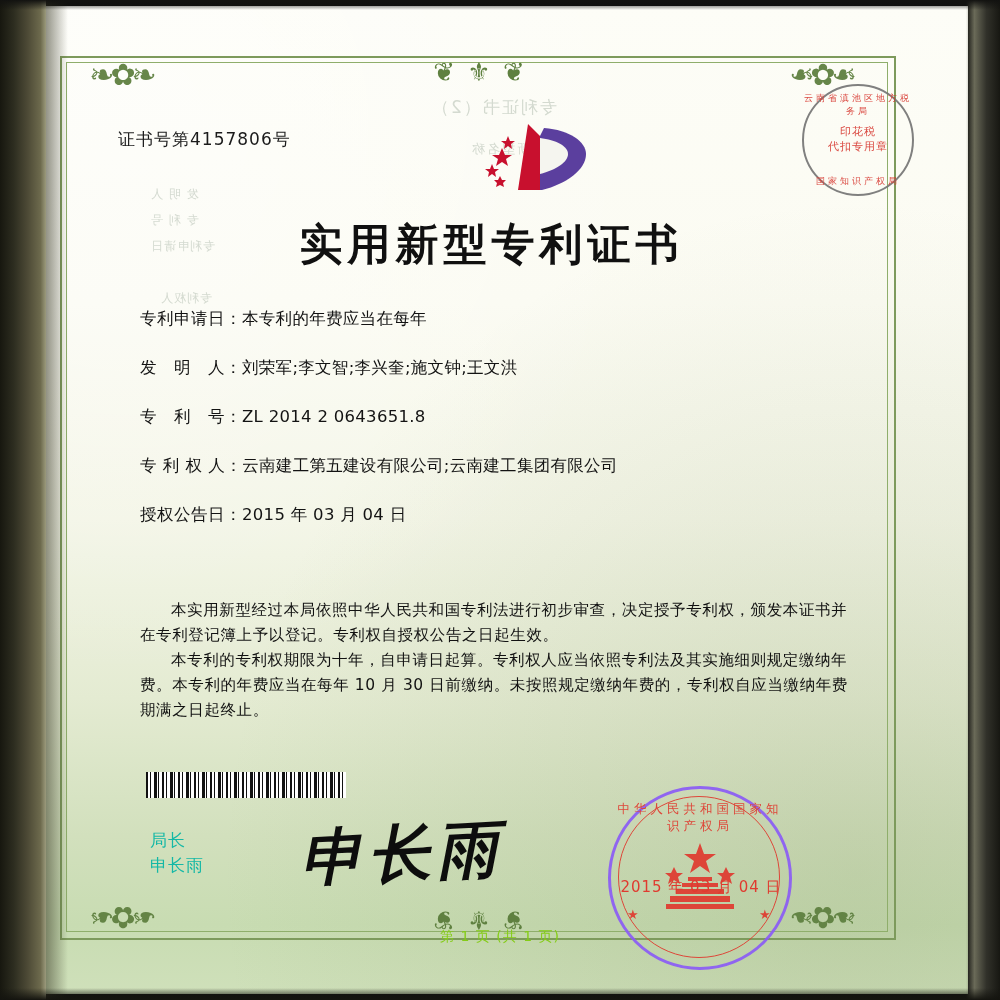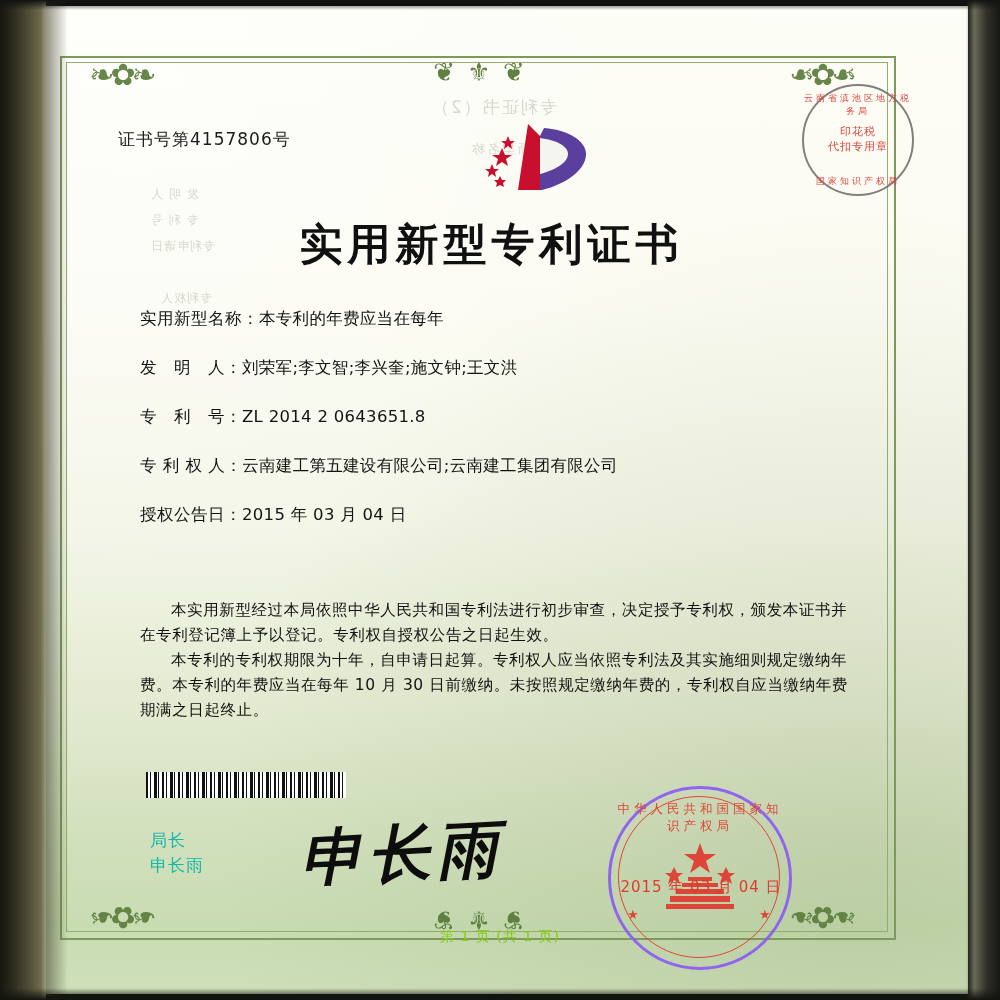--- a/index.html
+++ b/index.html
@@ -373,21 +373,21 @@
       <span>印花税</span><br>
       <span>代扣专用章</span>
     </div>
     <div class="arc2">国家知识产权局</div>
   </div>
 
   <div class="title">实用新型专利证书</div>
 
   <div class="fields">
     <div class="field">
-      <span class="k">实用新型名称：</span><span class="v">本专利的年费应当在每年</span>
+      <span class="k">专利申请日：</span><span class="v">本专利的年费应当在每年</span>
     </div>
     <div class="field">
       <span class="k">发　明　人：</span><span class="v">刘荣军;李文智;李兴奎;施文钟;王文洪</span>
     </div>
     <div class="field">
       <span class="k">专　利　号：</span><span class="v">ZL 2014 2 0643651.8</span>
     </div>
     <div class="field">
       <span class="k">专 利 权 人：</span><span class="v">云南建工第五建设有限公司;云南建工集团有限公司</span>
     </div>

